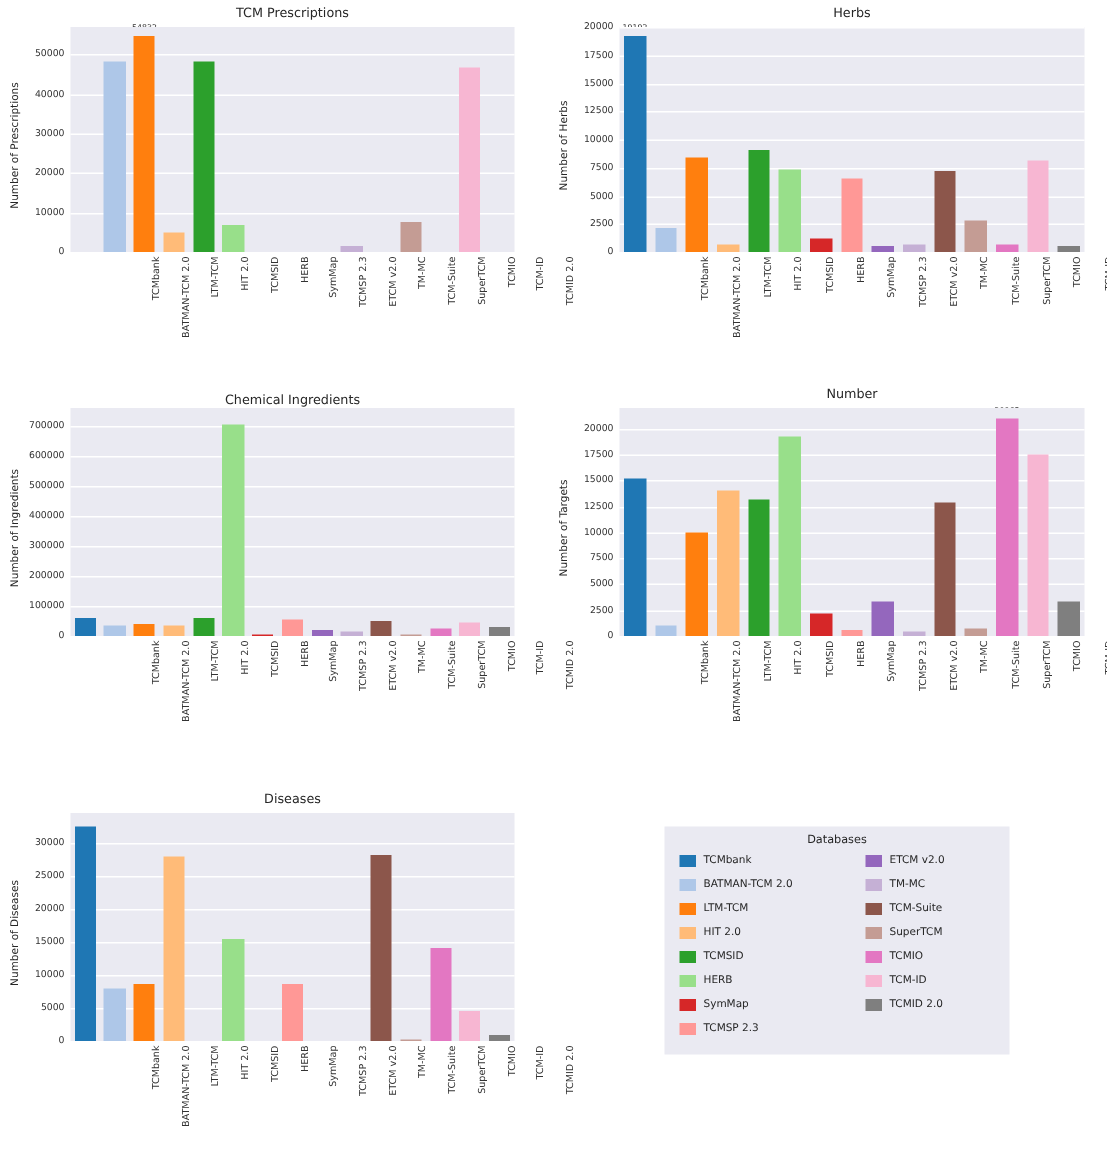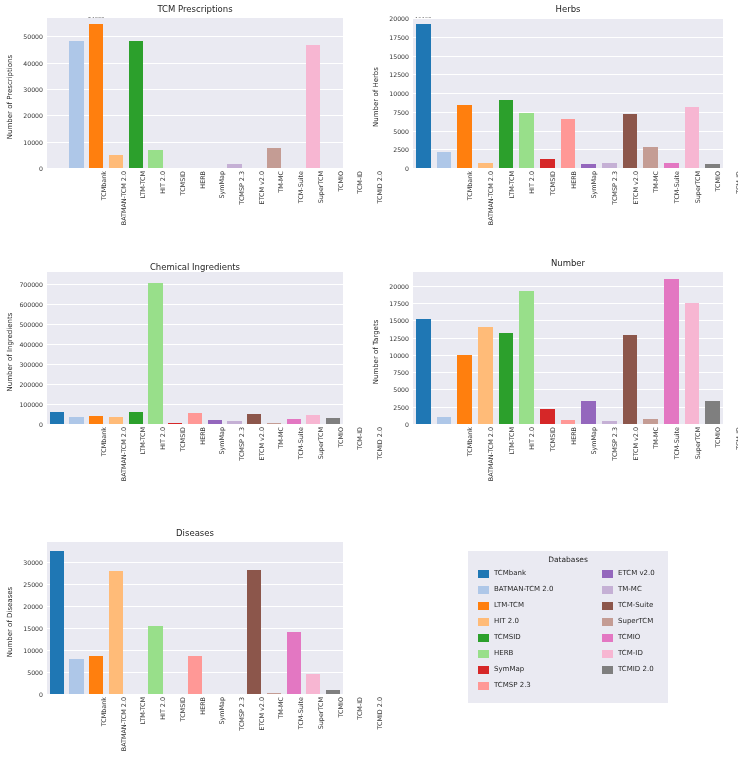--- a/index.html
+++ b/index.html
@@ -336,21 +336,21 @@
         <div class="bar" style="left: 101.429px; width: 14.208px; height: 68.0123px; background: rgb(152, 223, 138);"></div>
         <div class="bar" style="left: 140.896px; width: 14.208px; height: 38.0397px; background: rgb(255, 152, 150);"></div>
         <div class="bar" style="left: 200.096px; width: 14.208px; height: 124.296px; background: rgb(140, 86, 75);"></div>
         <div class="bar" style="left: 219.829px; width: 14.208px; height: 0.8px; background: rgb(196, 156, 148);"></div>
         <div class="bar" style="left: 239.563px; width: 14.208px; height: 62.0601px; background: rgb(227, 119, 194);"></div>
         <div class="bar" style="left: 259.296px; width: 14.208px; height: 20.4209px; background: rgb(247, 182, 210);"></div>
         <div class="bar" style="left: 279.029px; width: 14.208px; height: 3.68765px; background: rgb(127, 127, 127);"></div>
       </div>
       <div class="ylabel" style="left: -68px; top: 90px; width: 152px; text-align: center;">Number of Diseases</div>
     </div>
-    <div class="legend" style="left: 468px; top: 551px; width: 200px; height: 152px;">
+    <div class="legend" style="left: 443px; top: 551px; width: 230px; height: 152px;">
       <div class="legend-title">Databases</div>
       <span class="legend-swatch" style="left: 10px; top: 19px; background: rgb(31, 119, 180);"></span>
       <span class="legend-item" style="left: 26px; top: 18px;">TCMbank</span>
       <span class="legend-swatch" style="left: 10px; top: 35px; background: rgb(174, 199, 232);"></span>
       <span class="legend-item" style="left: 26px; top: 34px;">BATMAN-TCM 2.0</span>
       <span class="legend-swatch" style="left: 10px; top: 51px; background: rgb(255, 127, 14);"></span>
       <span class="legend-item" style="left: 26px; top: 50px;">LTM-TCM</span>
       <span class="legend-swatch" style="left: 10px; top: 67px; background: rgb(255, 187, 120);"></span>
       <span class="legend-item" style="left: 26px; top: 66px;">HIT 2.0</span>
       <span class="legend-swatch" style="left: 10px; top: 83px; background: rgb(44, 160, 44);"></span>

